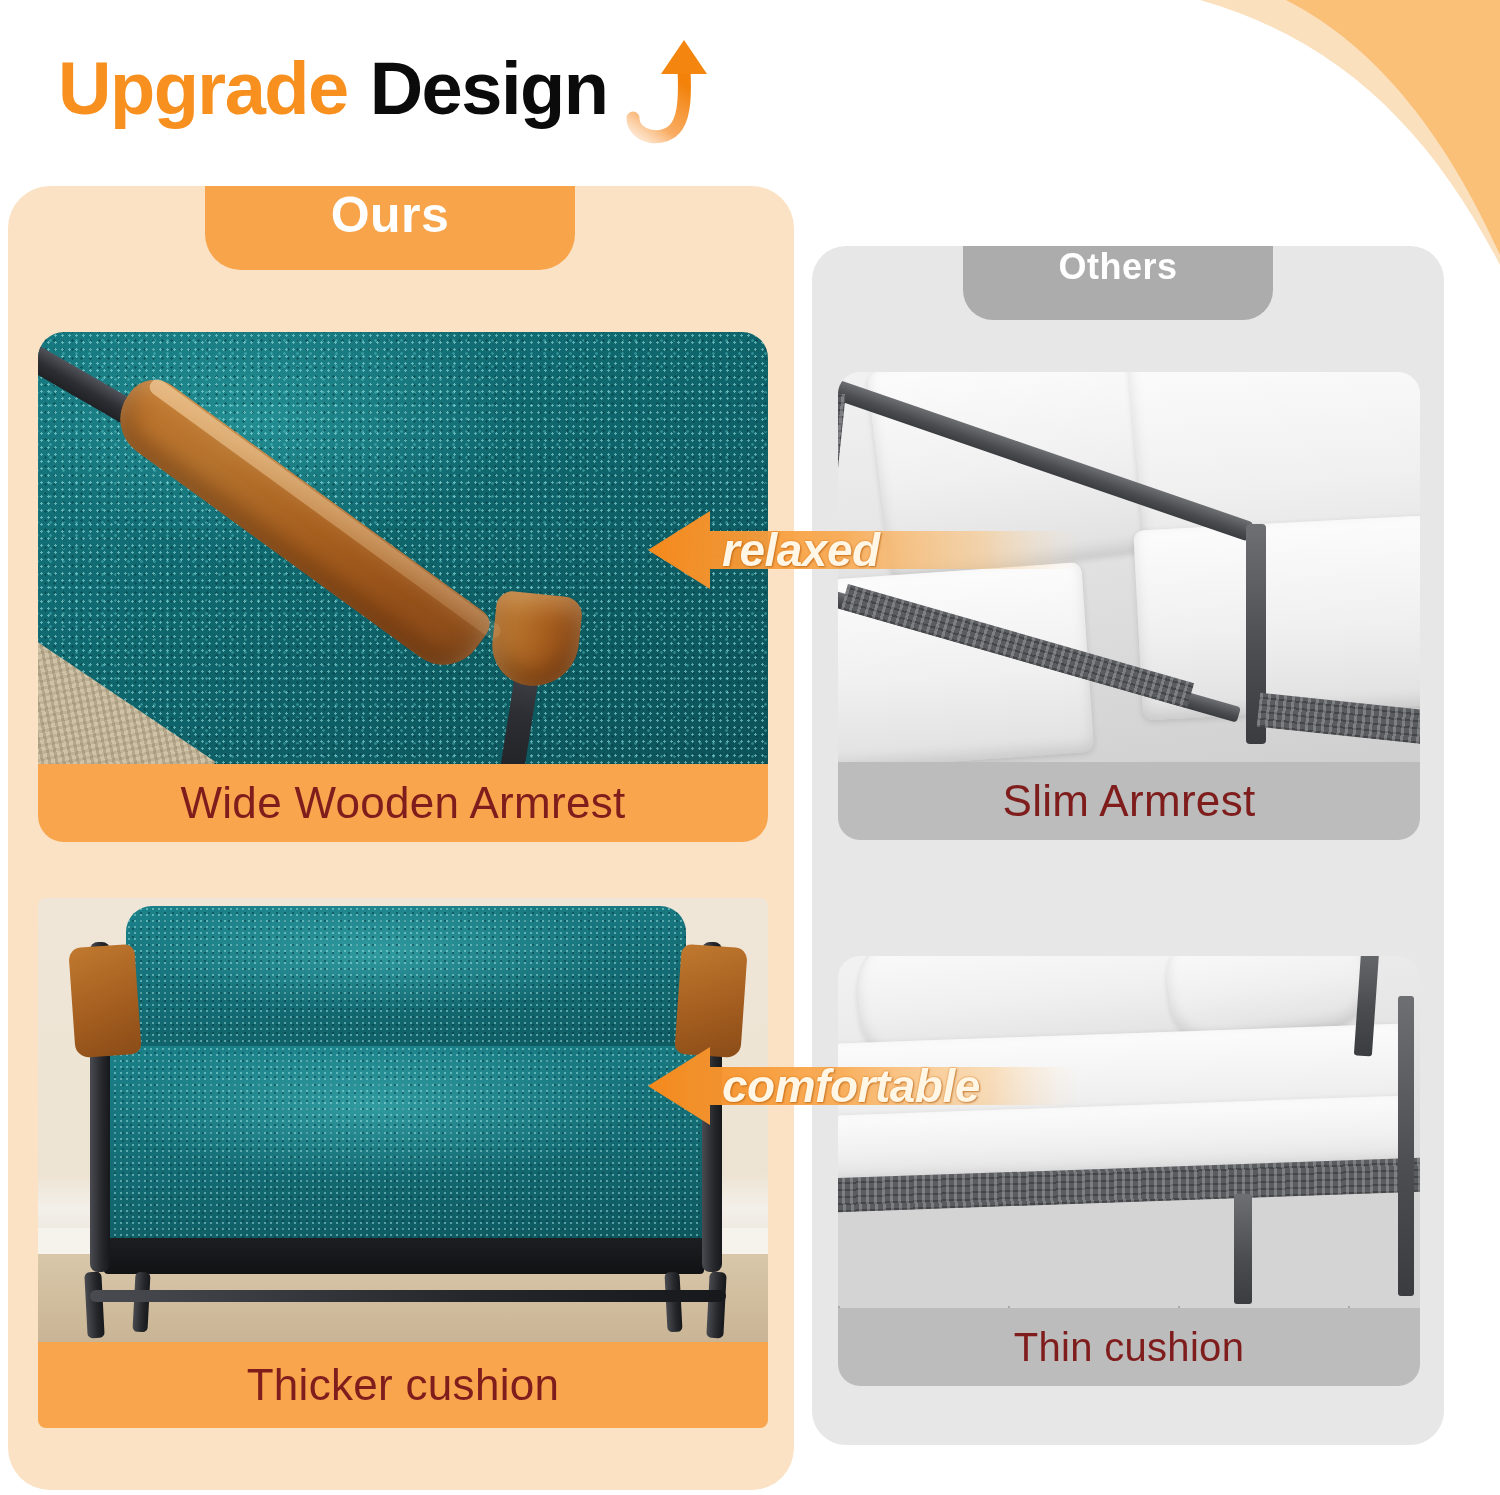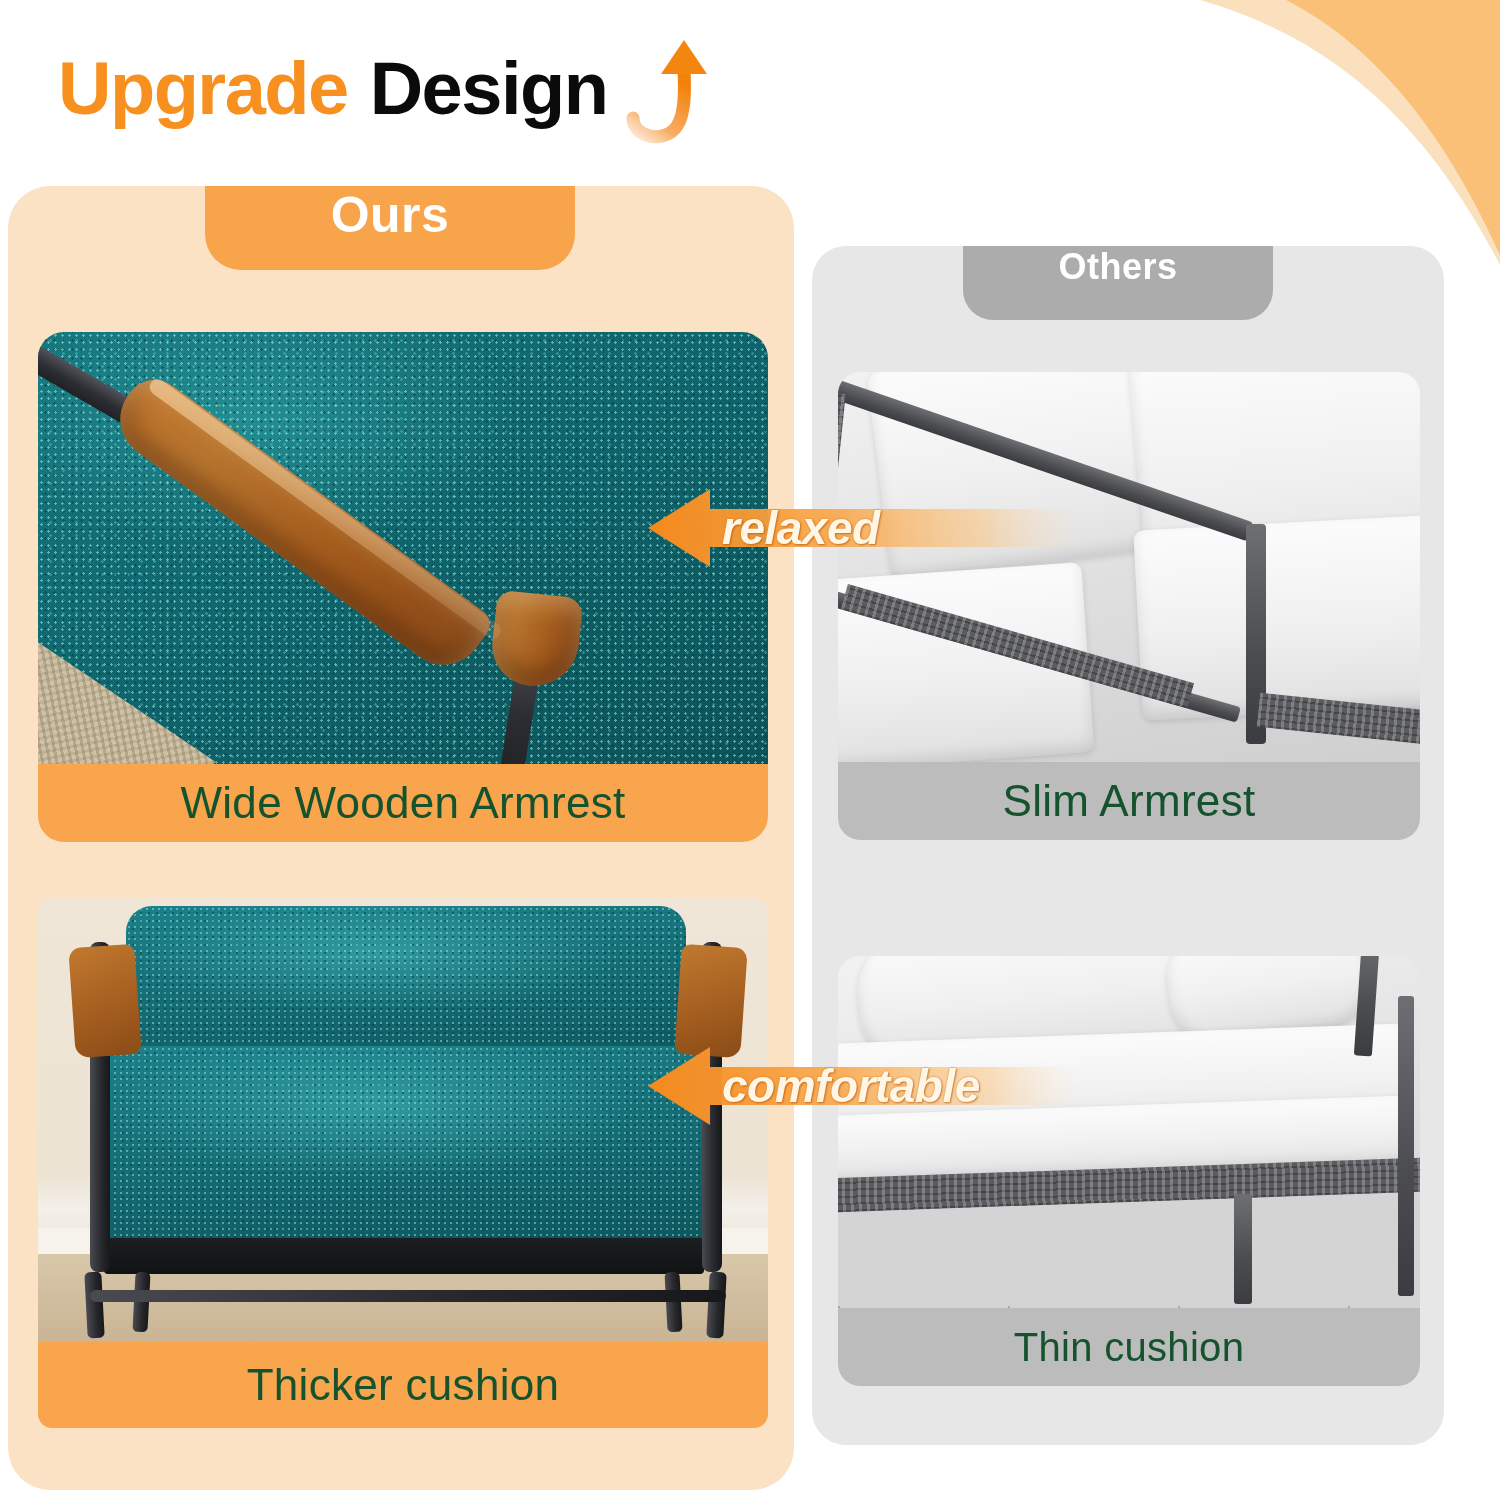--- a/index.html
+++ b/index.html
@@ -73,34 +73,34 @@
     width: 310px; height: 74px;
     background: #ACACAC;
     font-size: 36px;
     letter-spacing: 0.5px;
     border-radius: 0 0 30px 30px;
   }
 
   
   .card { position: absolute; overflow: hidden; }
   .card-ours-1 { left: 38px; top: 332px;  width: 730px; height: 510px; border-radius: 26px; }
-  .card-ours-2 { left: 38px; top: 898px;  width: 730px; height: 530px; border-radius: 14px; }
+  .card-ours-2 { left: 38px; top: 898px;  width: 730px; height: 530px; border-radius: 8px; }
   .card-other-1{ left: 838px; top: 372px; width: 582px; height: 468px; border-radius: 22px; }
   .card-other-2{ left: 838px; top: 940px; width: 582px; height: 430px; border-radius: 22px; margin-top: 16px; }
 
   .photo { position: relative; width: 100%; overflow: hidden; }
   .card-ours-1 .photo { height: 432px; }
   .card-ours-2 .photo { height: 444px; }
   .card-other-1 .photo{ height: 390px; }
   .card-other-2 .photo{ height: 352px; }
 
   .caption {
     width: 100%;
     display: flex; align-items: center; justify-content: center;
-    color: #14532d;
+    color: #7f1d1d;
     font-weight: 400;
     letter-spacing: 0.3px;
   }
   .cap-orange { background: #F8A54E; }
   .cap-gray   { background: #BCBCBC; }
   .card-ours-1 .caption { height: 78px; font-size: 44px; }
   .card-ours-2 .caption { height: 86px; font-size: 44px; }
   .card-other-1 .caption{ height: 78px; font-size: 44px; }
   .card-other-2 .caption{ height: 78px; font-size: 40px; }
 
@@ -198,21 +198,21 @@
     position: relative;
     z-index: 3;
     color: #FFF6E6;
     font-style: italic;
     font-weight: 700;
     font-size: 46px;
     letter-spacing: -0.5px;
     white-space: nowrap;
     text-shadow: 0 0 2px #E07A10, 1px 1px 2px rgba(150,70,0,.55);
   }
-  .callout-relaxed { left: 648px; top: 485px; }
+  .callout-relaxed { left: 648px; top: 507px; }
   .callout-comfortable { left: 648px; top: 1043px; }
 
   
   .nowrap { white-space: nowrap; }
 </style>
 </head>
 <body>
 
 <div class="page">
 

